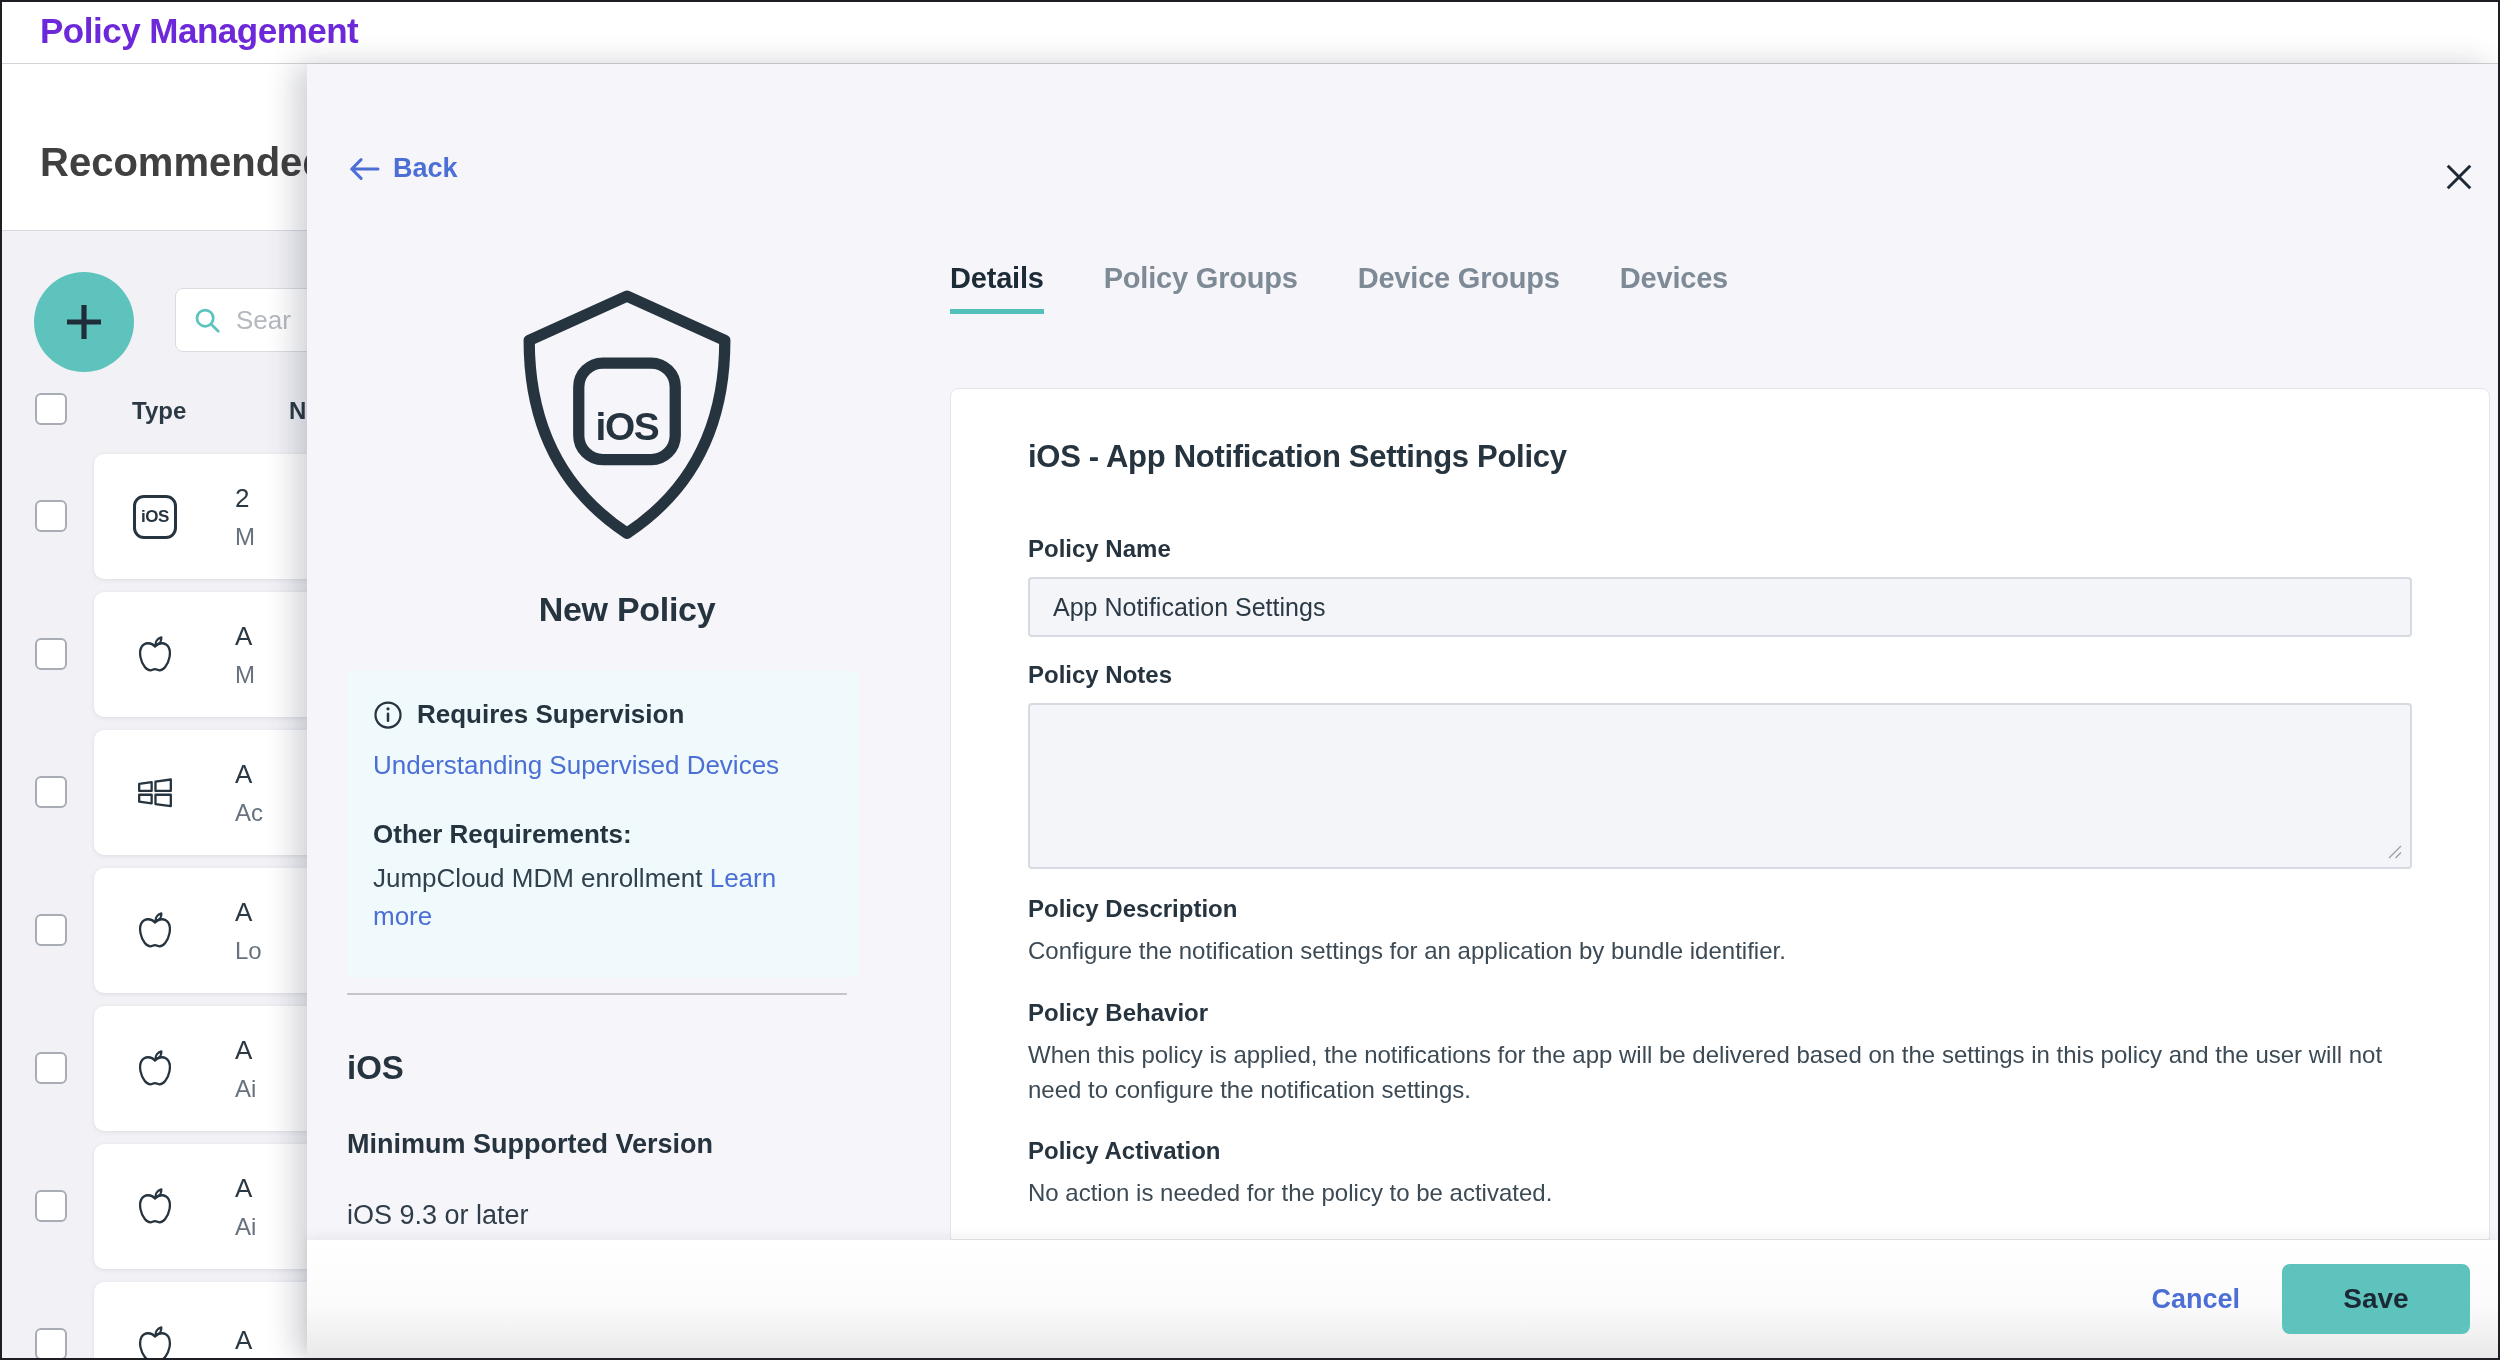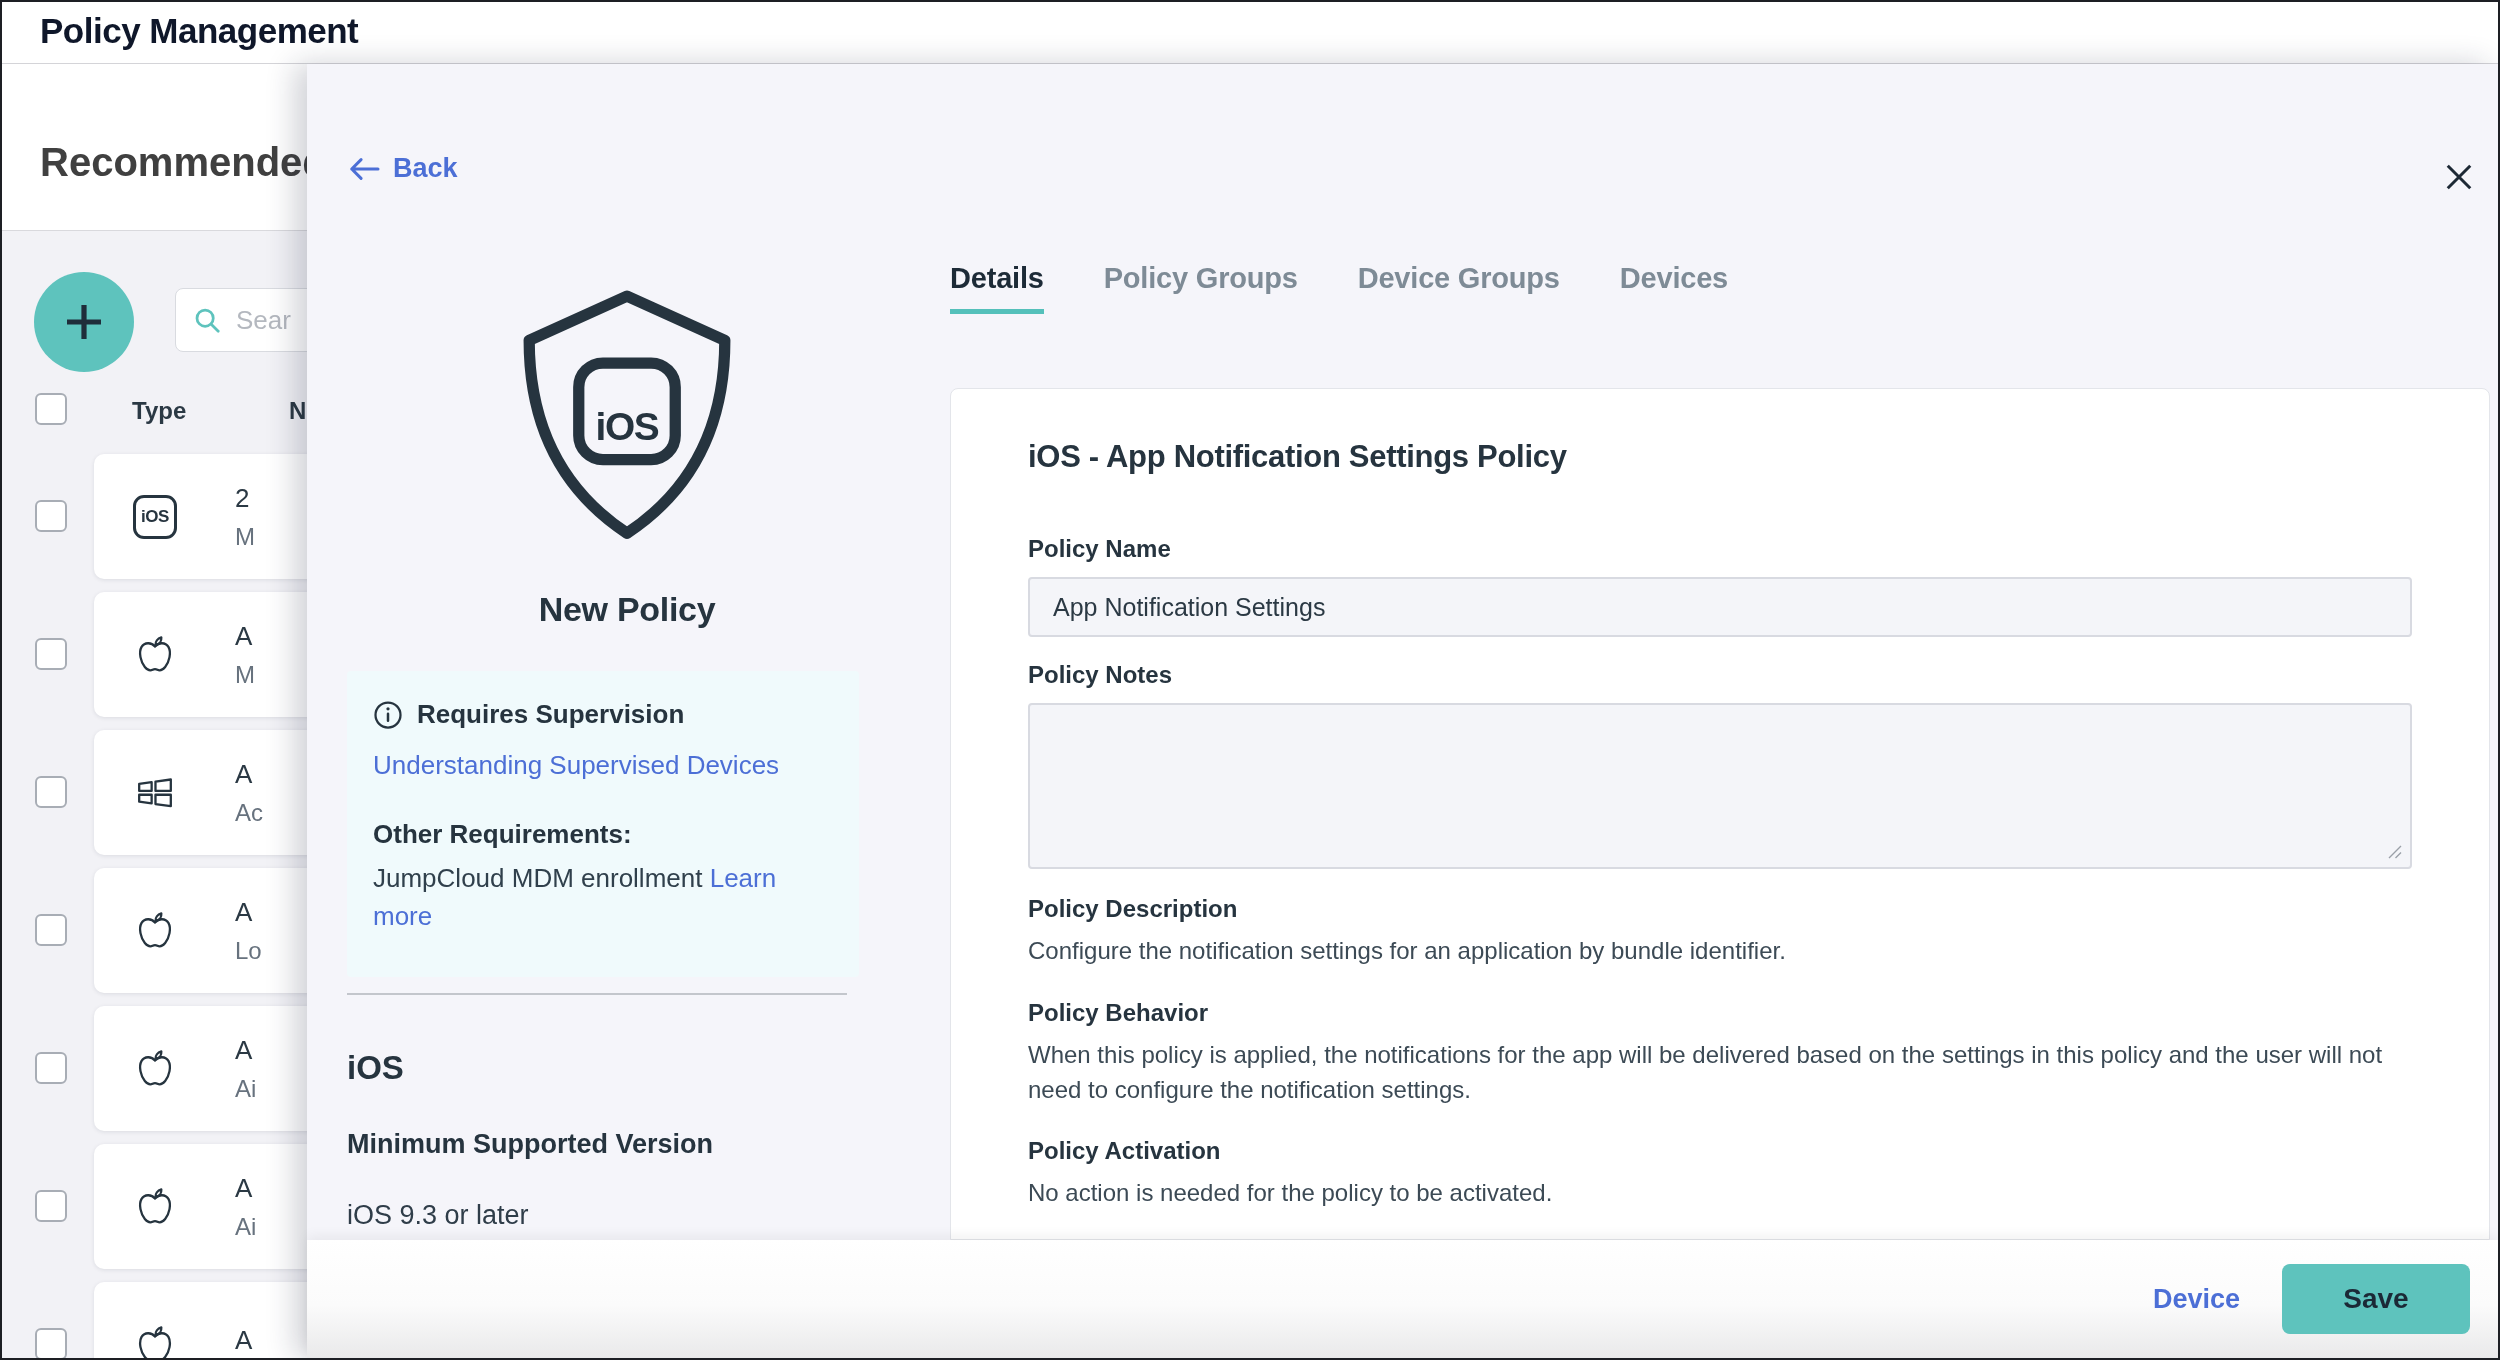--- a/index.html
+++ b/index.html
@@ -3,21 +3,21 @@
 <meta charset="utf-8">
 <style>
   html,body{margin:0;padding:0;background:#e8e8e8;}
   .page{
     position:relative; width:2500px; height:1360px; box-sizing:border-box;
     border:2px solid #1d1f24; background:#ffffff; overflow:hidden;
     font-family:"Liberation Sans", sans-serif; color:#26343f;
   }
   
   .app-header{position:absolute;left:0;top:0;width:100%;height:61px;background:#fff;border-bottom:1px solid #d4d4d8;z-index:5;}
-  .app-header h1{position:absolute;left:38px;top:9px;margin:0;font-size:35px;font-weight:bold;letter-spacing:-0.5px;color:#0f172a;}
+  .app-header h1{position:absolute;left:38px;top:9px;margin:0;font-size:35px;font-weight:bold;letter-spacing:-0.5px;color:#6d28d9;}
   
   .bg-page{position:absolute;left:0;top:62px;width:306px;height:1296px;overflow:hidden;background:#fff;}
   .bg-section-title{position:absolute;left:38px;top:76px;font-size:40px;font-weight:bold;color:#404040;white-space:nowrap;}
   .bg-divider{position:absolute;left:0;top:166px;width:100%;height:1px;background:#d9d9dd;}
   .bg-content{position:absolute;left:0;top:167px;right:0;bottom:0;background:#f2f2f6;}
   .add-btn{position:absolute;left:32px;top:41px;width:100px;height:100px;border-radius:50%;background:#5ec3bd;border:none;display:flex;align-items:center;justify-content:center;cursor:pointer;padding:0;}
   .search-box{position:absolute;left:173px;top:57px;width:240px;height:64px;background:#fff;border:1px solid #d9dbe0;border-radius:8px;display:flex;align-items:center;padding-left:16px;box-sizing:border-box;gap:12px;}
   .search-box input{border:none;outline:none;background:transparent;font-size:26px;color:#4a5560;width:140px;font-family:"Liberation Sans",sans-serif;}
   .search-box input::placeholder{color:#b4b8bf;}
   .checkbox{width:32px;height:32px;background:#fff;border:2px solid #a8adb5;border-radius:6px;box-sizing:border-box;cursor:pointer;}
@@ -299,18 +299,18 @@
       <p class="sec-text">Configure the notification settings for an application by bundle identifier.</p>
 
       <h5 class="sec-label sec-gap">Policy Behavior</h5>
       <p class="sec-text">When this policy is applied, the notifications for the app will be delivered based on the settings in this policy and the user will not need to configure the notification settings.</p>
 
       <h5 class="sec-label sec-gap">Policy Activation</h5>
       <p class="sec-text">No action is needed for the policy to be activated.</p>
     </div>
 
     <div class="m-footer">
-      <a class="cancel-link">Device</a>
+      <a class="cancel-link">Cancel</a>
       <button class="save-btn">Save</button>
     </div>
 
   </div>
 </div>
 
 </body></html>

